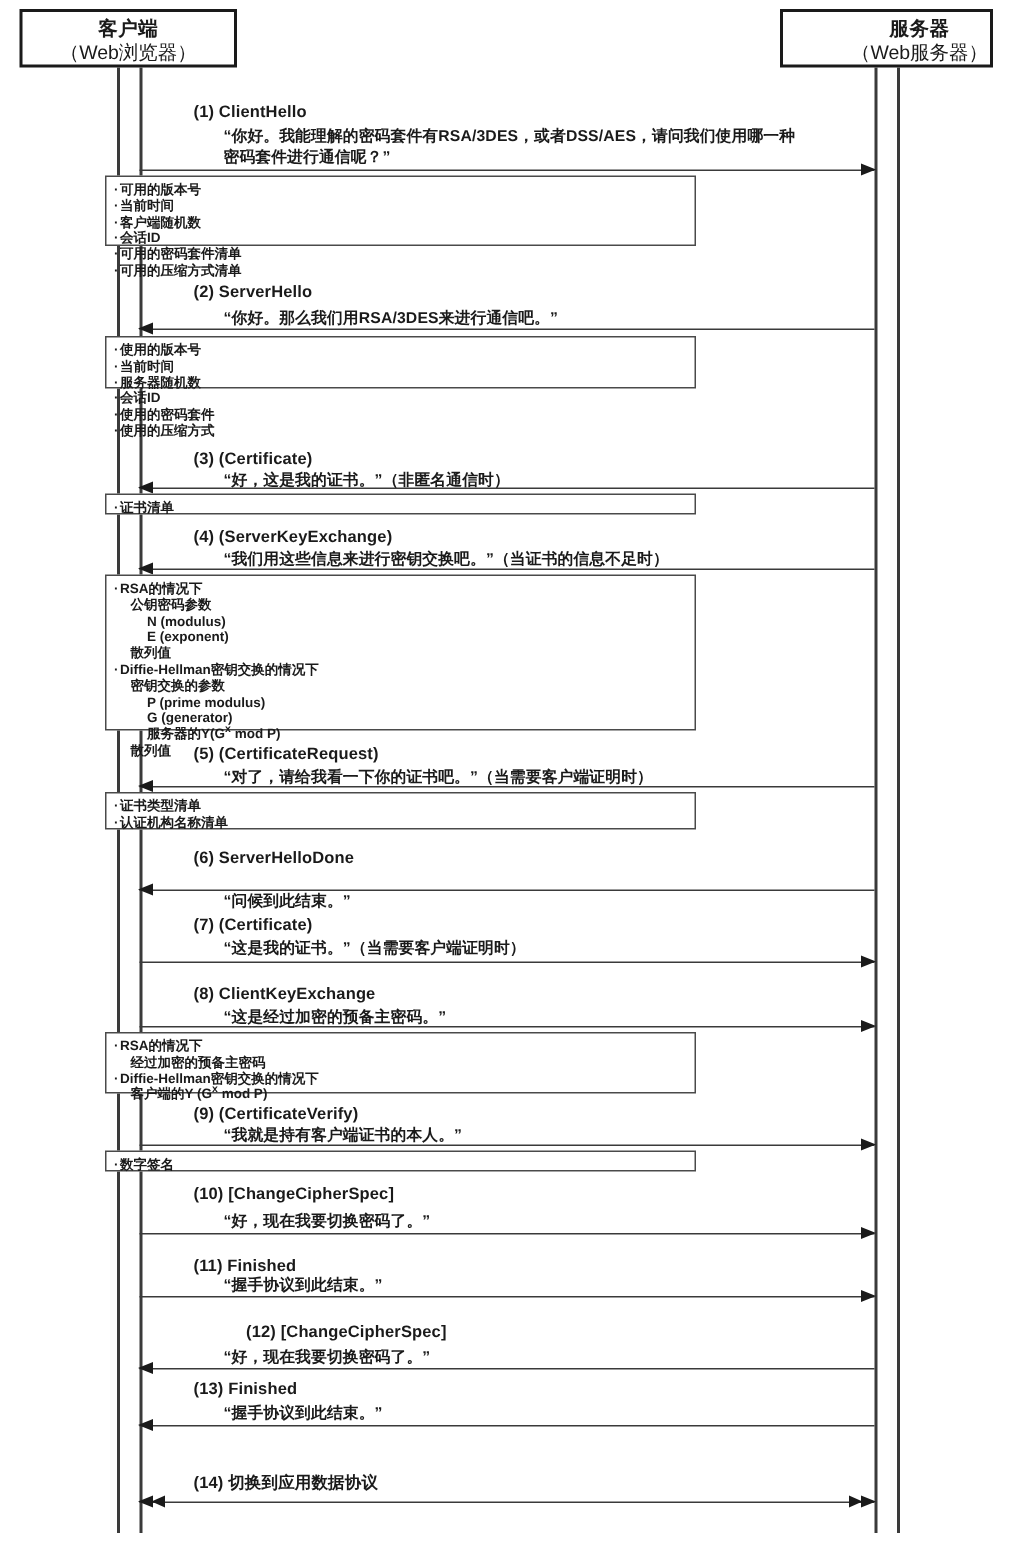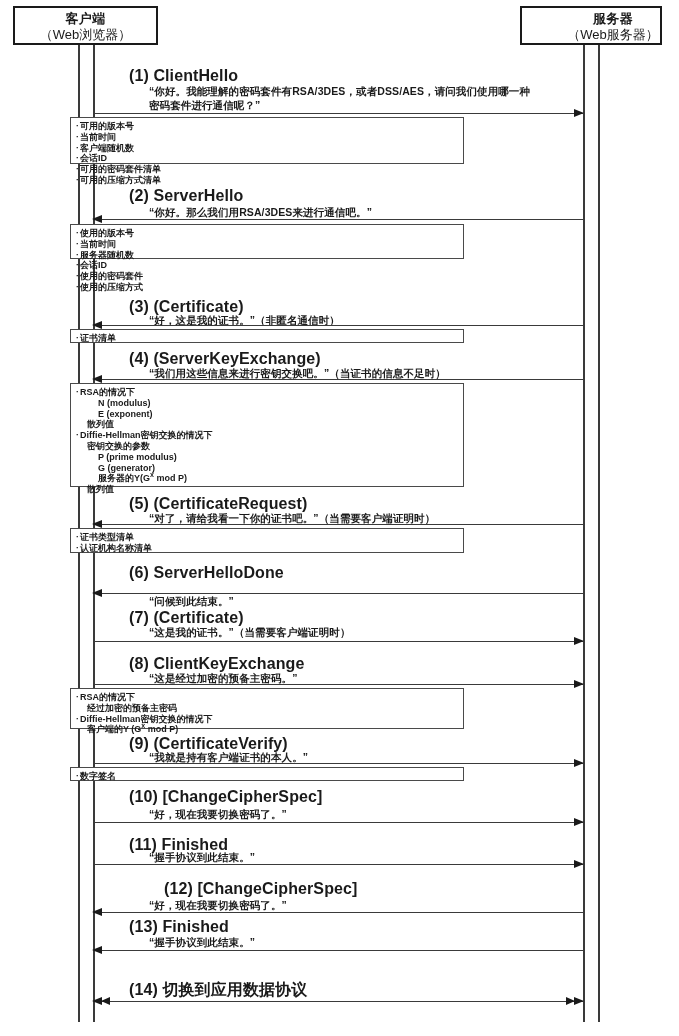--- a/index.html
+++ b/index.html
@@ -28,21 +28,21 @@
   .lifeline.thick{width:2px;background:#3a3a3a;}
   #ll-c-outer{left:78px;top:45px;height:977px;}
   #ll-c-inner{left:93px;top:45px;height:977px;}
   #ll-s-inner{left:583px;top:45px;height:977px;}
   #ll-s-outer{left:598px;top:45px;height:977px;}
 
   
   .msg{position:absolute;left:93px;width:491px;}
   .msg-title{
     position:absolute;left:36px;top:0;
-    font-size:16px;font-weight:700;line-height:13px;
+    font-size:11px;font-weight:700;line-height:13px;
     white-space:nowrap;letter-spacing:.1px;
   }
   .msg-quote{
     position:absolute;left:56px;
     font-size:10.5px;font-weight:700;line-height:13px;
     letter-spacing:.1px;
   }
 
   
   .arrow{position:absolute;left:0;width:490px;height:9px;}
@@ -160,20 +160,21 @@
         <div class="msg-title" style="top: 352px;">(4) (ServerKeyExchange)</div>
         <div class="msg-quote" style="top: 367px;">“我们用这些信息来进行密钥交换吧。”（当证书的信息不足时）</div>
         <div class="arrow" style="top: 375px;">
           <div class="shaft"></div>
           <div class="head-l"></div>
         </div>
       </div>
       <div class="detail" style="top: 383px; height: 104px;">
         <ul>
           <li class="lv0">RSA的情况下</li>
+          <li class="lv1">公钥密码参数</li>
           <li class="lv2">N (modulus)</li>
           <li class="lv2">E (exponent)</li>
           <li class="lv1">散列值</li>
           <li class="lv0">Diffie-Hellman密钥交换的情况下</li>
           <li class="lv1">密钥交换的参数</li>
           <li class="lv2">P (prime modulus)</li>
           <li class="lv2">G (generator)</li>
           <li class="lv2">服务器的Y(G<sup>x</sup> mod P)</li>
           <li class="lv1">散列值</li>
         </ul>

